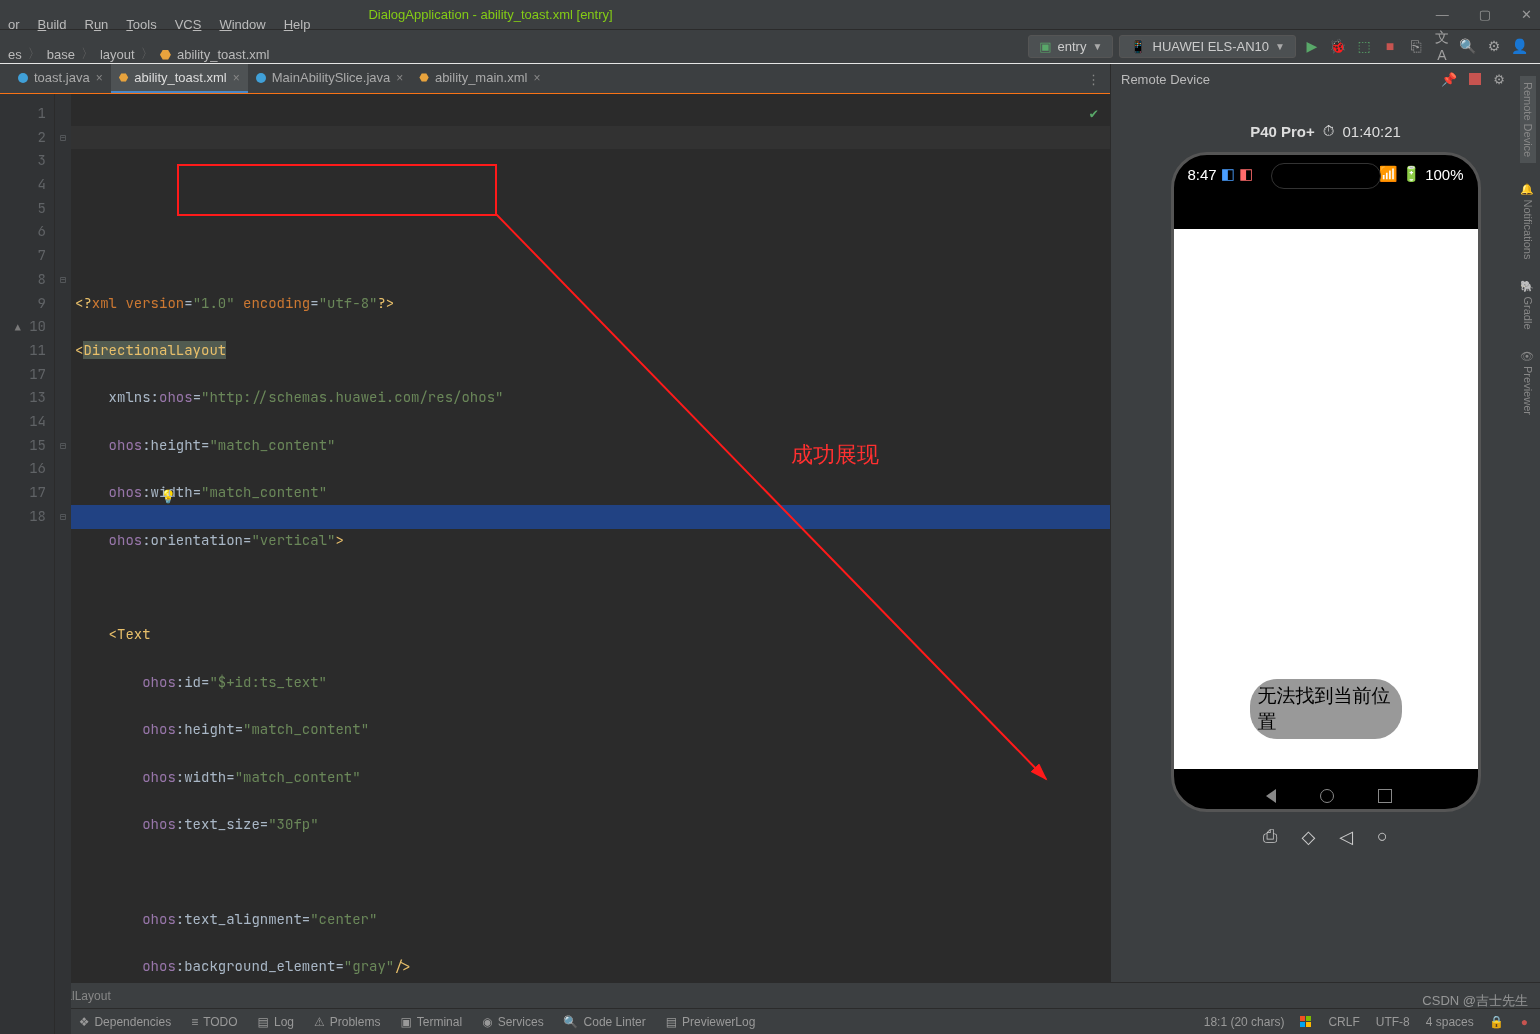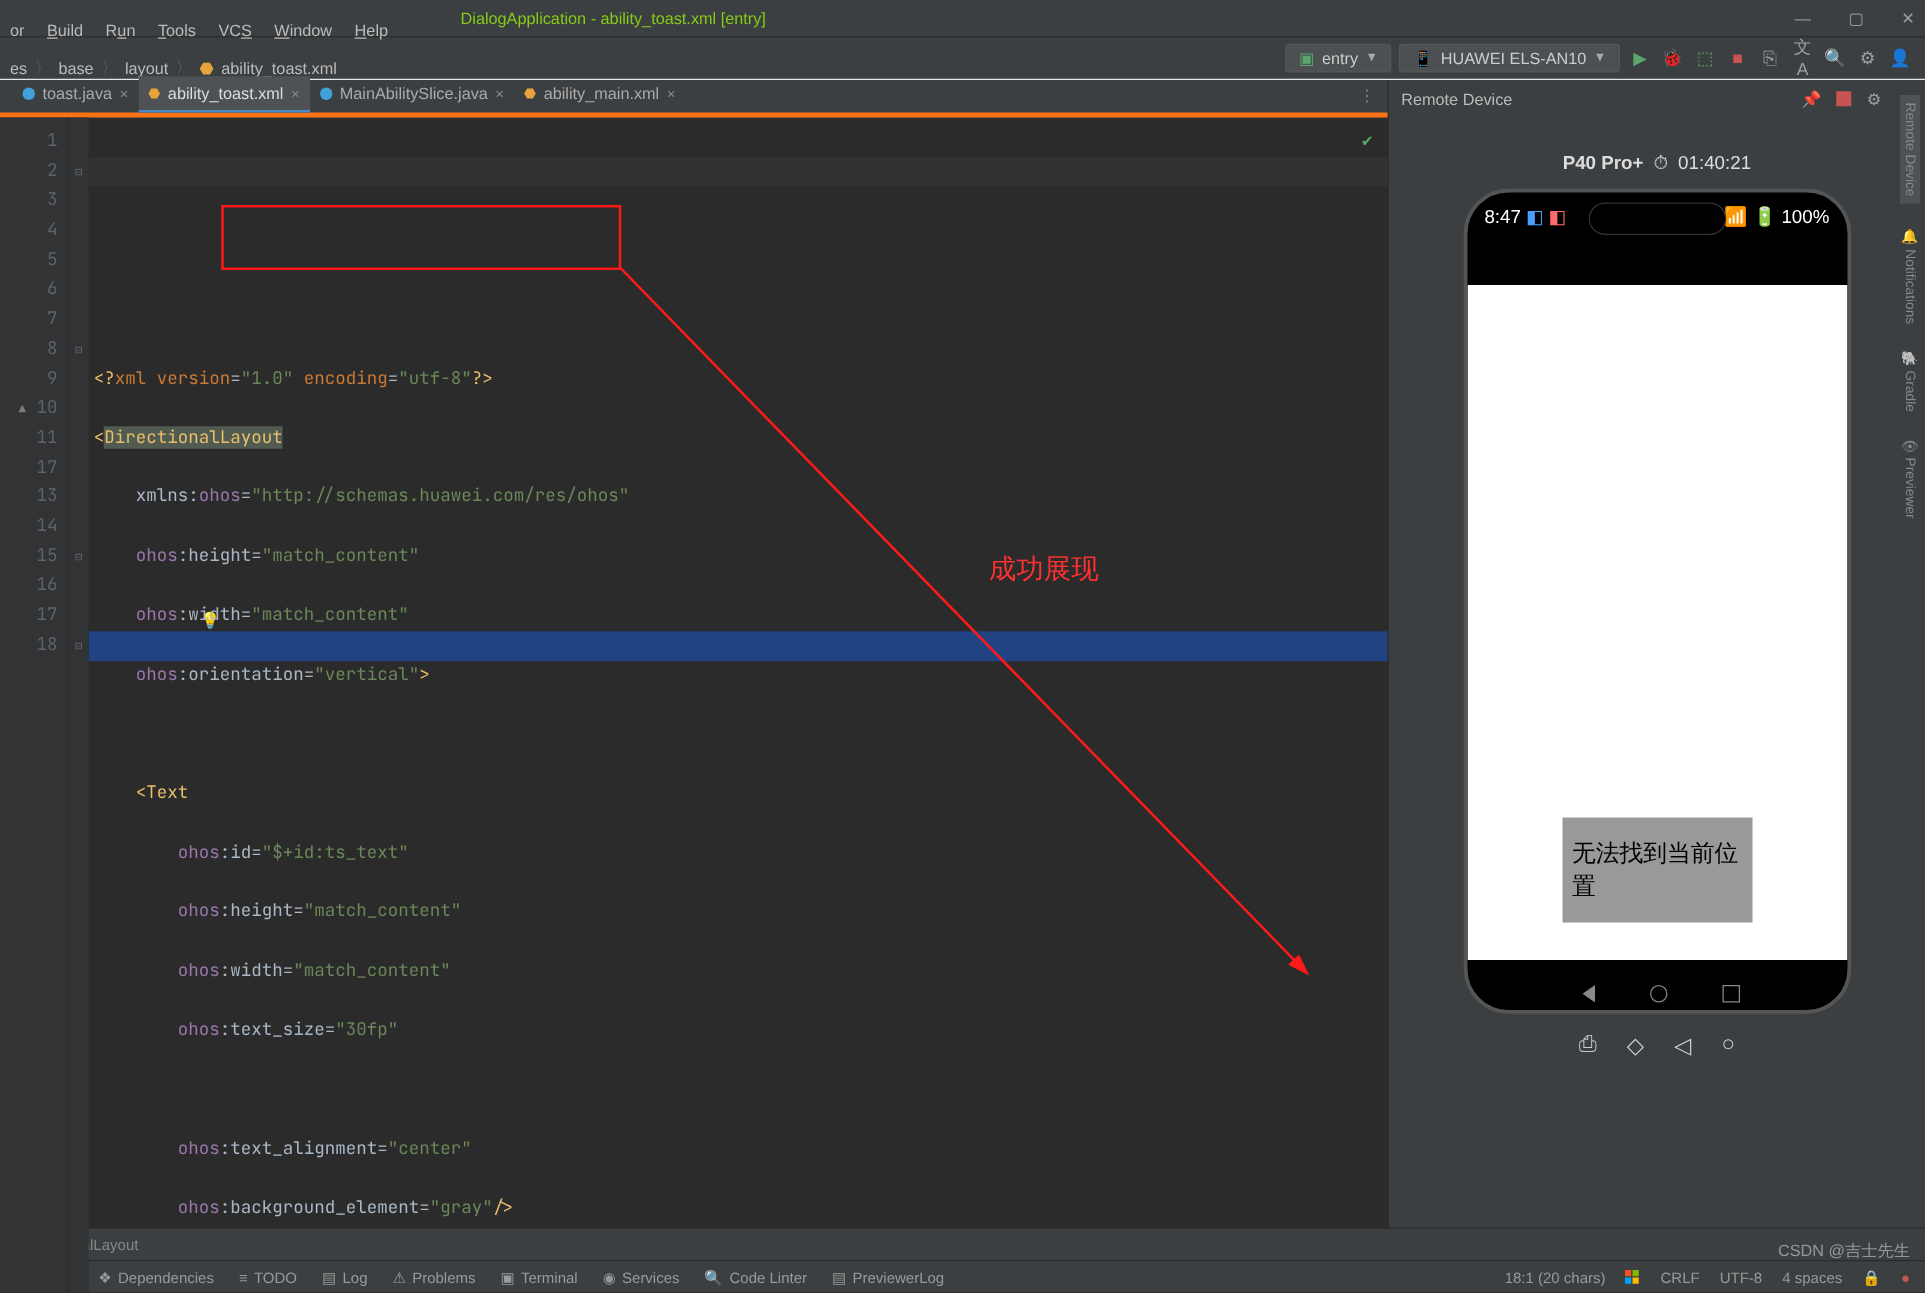--- a/index.html
+++ b/index.html
@@ -16,21 +16,21 @@
 .toolbar-right { margin-left: auto; display: flex; align-items: center; gap: 6px; padding-right: 10px; }
 .combo { background: #4c5052; border: 1px solid #555; border-radius: 3px; padding: 3px 10px; display: flex; align-items: center; gap: 6px; color: #ccc; }
 .combo.device { min-width: 165px; }
 .arrow-down { font-size: 10px; color: #aaa; }
 .tb-icon { width: 20px; text-align: center; font-size: 14px; cursor: pointer; }
 .green { color: #59a869; }
 .red { color: #c75450; }
 .grey { color: #a0a0a0; }
 .main { display: flex; height: calc(100% - 30px - 34px - 26px - 26px); }
 .editor-pane { flex: 1; display: flex; flex-direction: column; background: #2b2b2b; position: relative; }
-.tabs { height: 30px; background: #3c3f41; display: flex; align-items: flex-end; padding-left: 10px; border-bottom: 4px solid #f97316; }
+.tabs { height: 30px; background: #3c3f41; display: flex; align-items: flex-end; padding-left: 10px; border-bottom: 1px solid #f97316; }
 .tab { padding: 6px 8px; display: flex; align-items: center; gap: 6px; color: #aaa; cursor: pointer; border-bottom: 2px solid transparent; }
 .tab.active { background: #4e5254; border-bottom: 2px solid #4a88c7; color: #ddd; }
 .tab .close { color: #888; font-size: 12px; }
 .tab .dot-blue { width: 10px; height: 10px; border-radius: 50%; background: #40a0d8; display:inline-block; }
 .tab .xml-ico { color: #e8a33d; font-size: 11px; }
 .code-area { flex: 1; display: flex; font-family: "JetBrains Mono", Consolas, monospace; font-size: 14px; position: relative; }
 .gutter { width: 55px; background: #313335; color: #606366; text-align: right; padding: 8px 8px 0 0; line-height: 23.7px; border-right: 1px solid #2b2b2b; }
 .gutter .ln { height: 23.7px; }
 .gutter .i { color: #7a7a7a; font-size: 10px; }
 .fold-gutter { width: 16px; background: #313335; padding-top: 8px; line-height: 23.7px; color: #606366; font-size: 10px; text-align: center; }
@@ -60,21 +60,21 @@
 .preview-body { flex: 1; position: relative; display: flex; flex-direction: column; align-items: center; }
 .dev-label { color: #ddd; font-size: 15px; margin-top: 28px; display: flex; align-items: center; gap: 8px; }
 .phone { margin-top: 12px; width: 310px; height: 660px; border: 3px solid #555; border-radius: 36px; background: #000; position: relative; overflow: hidden; }
 .phone .notch { position: absolute; top: 8px; left: 50%; transform: translateX(-50%); width: 110px; height: 26px; background: #000; border-radius: 16px; border: 1px solid #333; z-index: 5; }
 .phone .statusbar { position: absolute; top: 8px; left: 0; right: 0; display: flex; justify-content: space-between; padding: 2px 14px; color: #fff; font-size: 15px; z-index: 3; }
 .phone .statusbar .l { display: flex; gap: 4px; align-items: center; }
 .phone .statusbar .r { display: flex; gap: 4px; align-items: center; }
 .phone .appbar { position: absolute; top: 30px; left: 0; right: 0; height: 44px; background: #111; color: #fff; display: flex; align-items: center; padding-left: 14px; font-size: 15px; z-index: 2; }
 .phone .screen { position: absolute; top: 74px; left: 0; right: 0; bottom: 40px; background: #fff; z-index: 1; }
 .phone .red-btn { background: #ff0000; color: #000; font-size: 25px; padding: 4px 6px; font-family: "Microsoft YaHei", sans-serif; display: inline-block; margin: 2px; }
-.phone .toast { position: absolute; bottom: 30px; left: 50%; transform: translateX(-50%); background: #999; color: #000; padding: 16px 8px; font-size: 19px; font-family: "Microsoft YaHei", sans-serif; }
+.phone .toast { position: absolute; bottom: 30px; left: 50%; transform: translateX(-50%); background: #999; color: #000; padding: 4px 8px; font-size: 19px; font-family: "Microsoft YaHei", sans-serif; border-radius: 27px; }
 .phone .navbar { position: absolute; bottom: 6px; left: 0; right: 0; display: flex; justify-content: center; gap: 44px; color: #666; font-size: 14px; z-index: 2; }
 .phone .navbar span { border: 1.5px solid #888; width: 14px; height: 14px; display: inline-block; }
 .phone .navbar .tri { width: 0; height: 0; border: 7px solid transparent; border-right: 10px solid #888; background: none; }
 .phone .navbar .circ { border-radius: 50%; }
 .device-btns { margin-top: 14px; display: flex; gap: 24px; color: #ccc; font-size: 18px; }
 .side-rail { position: absolute; right: 0; top: 64px; width: 24px; background: #3c3f41; display: flex; flex-direction: column; align-items: center; gap: 20px; padding-top: 12px; z-index: 10; }
 .side-rail .vlabel { writing-mode: vertical-rl; color: #888; font-size: 11px; cursor: pointer; }
 .bottom-crumb { height: 26px; background: #3c3f41; display: flex; align-items: center; padding-left: 18px; color: #888; font-size: 12px; border-top: 1px solid #2b2b2b; }
 .bottom-tools { height: 26px; background: #3c3f41; display: flex; align-items: center; gap: 20px; padding: 0 12px; color: #999; font-size: 12px; border-top: 1px solid #2b2b2b; }
 .bottom-tools .tool { display: flex; align-items: center; gap: 5px; cursor: pointer; }

